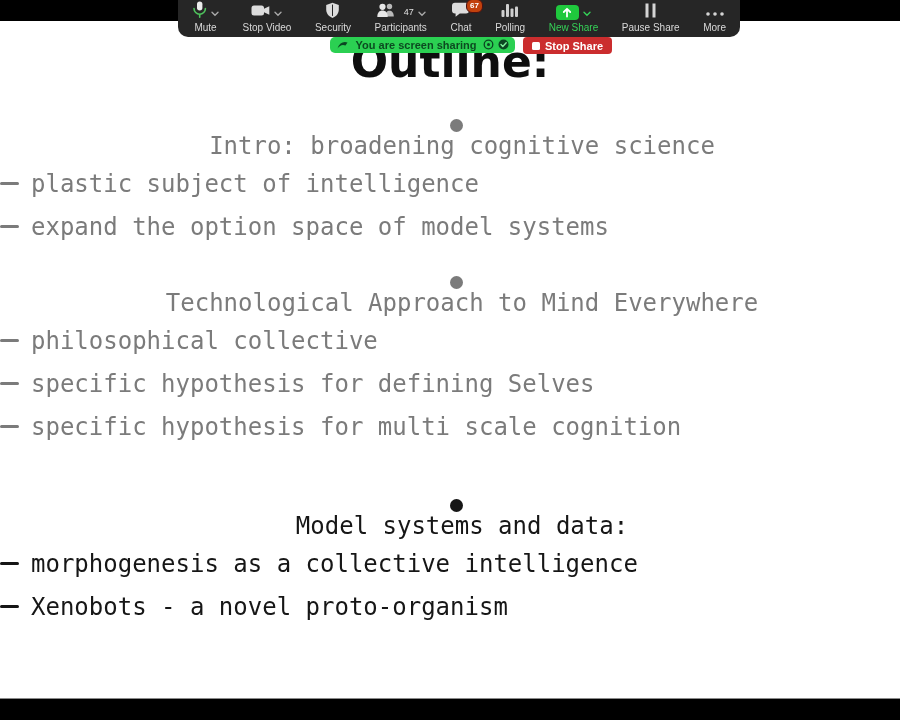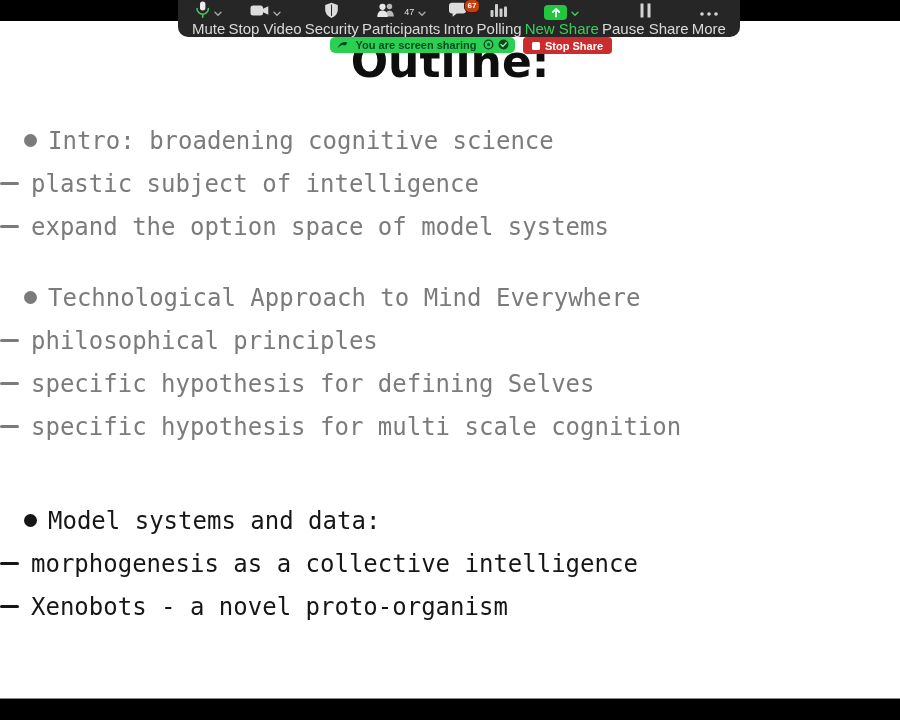--- a/index.html
+++ b/index.html
@@ -14,39 +14,39 @@
     position:absolute; left:0; top:40px; width:100%; text-align:center;
     font-family:"DejaVu Sans", sans-serif; font-weight:bold; font-size:44px;
     line-height:1; color:#0e0e0e; z-index:1;
   }
   .block {
     position:absolute; left:0; width:100%;
     font-family:"DejaVu Sans Mono", monospace; font-size:24px; color:#7b7b7b;
   }
   .block.dark { color:#161616; font-weight:normal; }
   .line { height:43px; display:flex; align-items:center; white-space:nowrap; }
-  .line.main { padding-left:24px; }
+  .line.main { padding-left:24px;flex-direction:column; }
   .line.sub  { }
   .bullet { width:13px; height:13px; border-radius:50%; background:currentColor; margin-right:11px; flex:none; }
   .dash   { width:19px; height:3.5px; border-radius:2px; background:currentColor; margin-right:12px; flex:none; }
 
   
   .top-strip { position:absolute; left:0; top:0; width:100%; height:21px; background:#000; z-index:4; }
   .toolbar {
     position:absolute; left:178px; top:0; width:562px; height:37px;
     background:#262626; border-radius:0 0 10px 10px; z-index:5;
     display:flex; justify-content:space-between; align-items:stretch;
     padding:3px 14px 4px;
   }
   .tb-item {
     display:flex; flex-direction:column; align-items:center; justify-content:space-between;
     cursor:default;
   }
   .tb-iconrow { display:flex; align-items:center; gap:4px; height:18px; position:relative; }
-  .tb-label { font-size:15px; line-height:1; color:#d9d9d9; white-space:nowrap; }
+  .tb-label { font-size:10px; line-height:1; color:#d9d9d9; white-space:nowrap; }
   .tb-label.green { color:#35d157; }
   .tb-count { font-size:9px; color:#e0e0e0; margin-left:3px; }
   .chat-badge {
     position:absolute; top:-3px; right:-13px; background:#c2410c; color:#fff;
     font-size:8px; font-weight:bold; line-height:1; padding:2px 3px; border-radius:6px;
     border:1px solid #4b1212;
   }
   .share-btn {
     width:23px; height:15px; background:#1fc83d; border-radius:4px;
     display:flex; align-items:center; justify-content:center;
@@ -93,21 +93,21 @@
     </div>
   </div>
 
   <div class="block" style="top:276px;">
     <div class="line main">
       <span class="bullet"></span>
       <span>Technological Approach to Mind Everywhere</span>
     </div>
     <div class="line sub">
       <span class="dash"></span>
-      <span>philosophical principles</span>
+      <span>philosophical collective</span>
     </div>
     <div class="line sub">
       <span class="dash"></span>
       <span>specific hypothesis for defining Selves</span>
     </div>
     <div class="line sub">
       <span class="dash"></span>
       <span>specific hypothesis for multi scale cognition</span>
     </div>
   </div>
@@ -200,21 +200,21 @@
 
     <div class="tb-item">
       <span class="tb-iconrow">
         <span style="position:relative;">
           <svg width="18" height="16" viewBox="0 0 18 16">
             <path d="M3,0.8 h11 a3,3 0 0 1 3,3 v4.6 a3,3 0 0 1 -3,3 h-6.2 l-4.2,3.4 v-3.4 h-0.6 a3,3 0 0 1 -3,-3 V3.8 a3,3 0 0 1 3,-3 z" fill="#dcdcdc"></path>
           </svg>
           <span class="chat-badge">67</span>
         </span>
       </span>
-      <span class="tb-label">Intro</span>
+      <span class="tb-label">Chat</span>
     </div>
 
     <div class="tb-item">
       <span class="tb-iconrow">
         <span>
           <svg width="18" height="15" viewBox="0 0 18 15">
             <rect x="0.5" y="7" width="3" height="7" rx="1" fill="#cfcfcf"></rect>
             <rect x="5" y="1" width="3" height="13" rx="1" fill="#cfcfcf"></rect>
             <rect x="9.5" y="5.5" width="3" height="8.5" rx="1" fill="#cfcfcf"></rect>
             <rect x="14" y="3.5" width="3" height="10.5" rx="1" fill="#cfcfcf"></rect>

